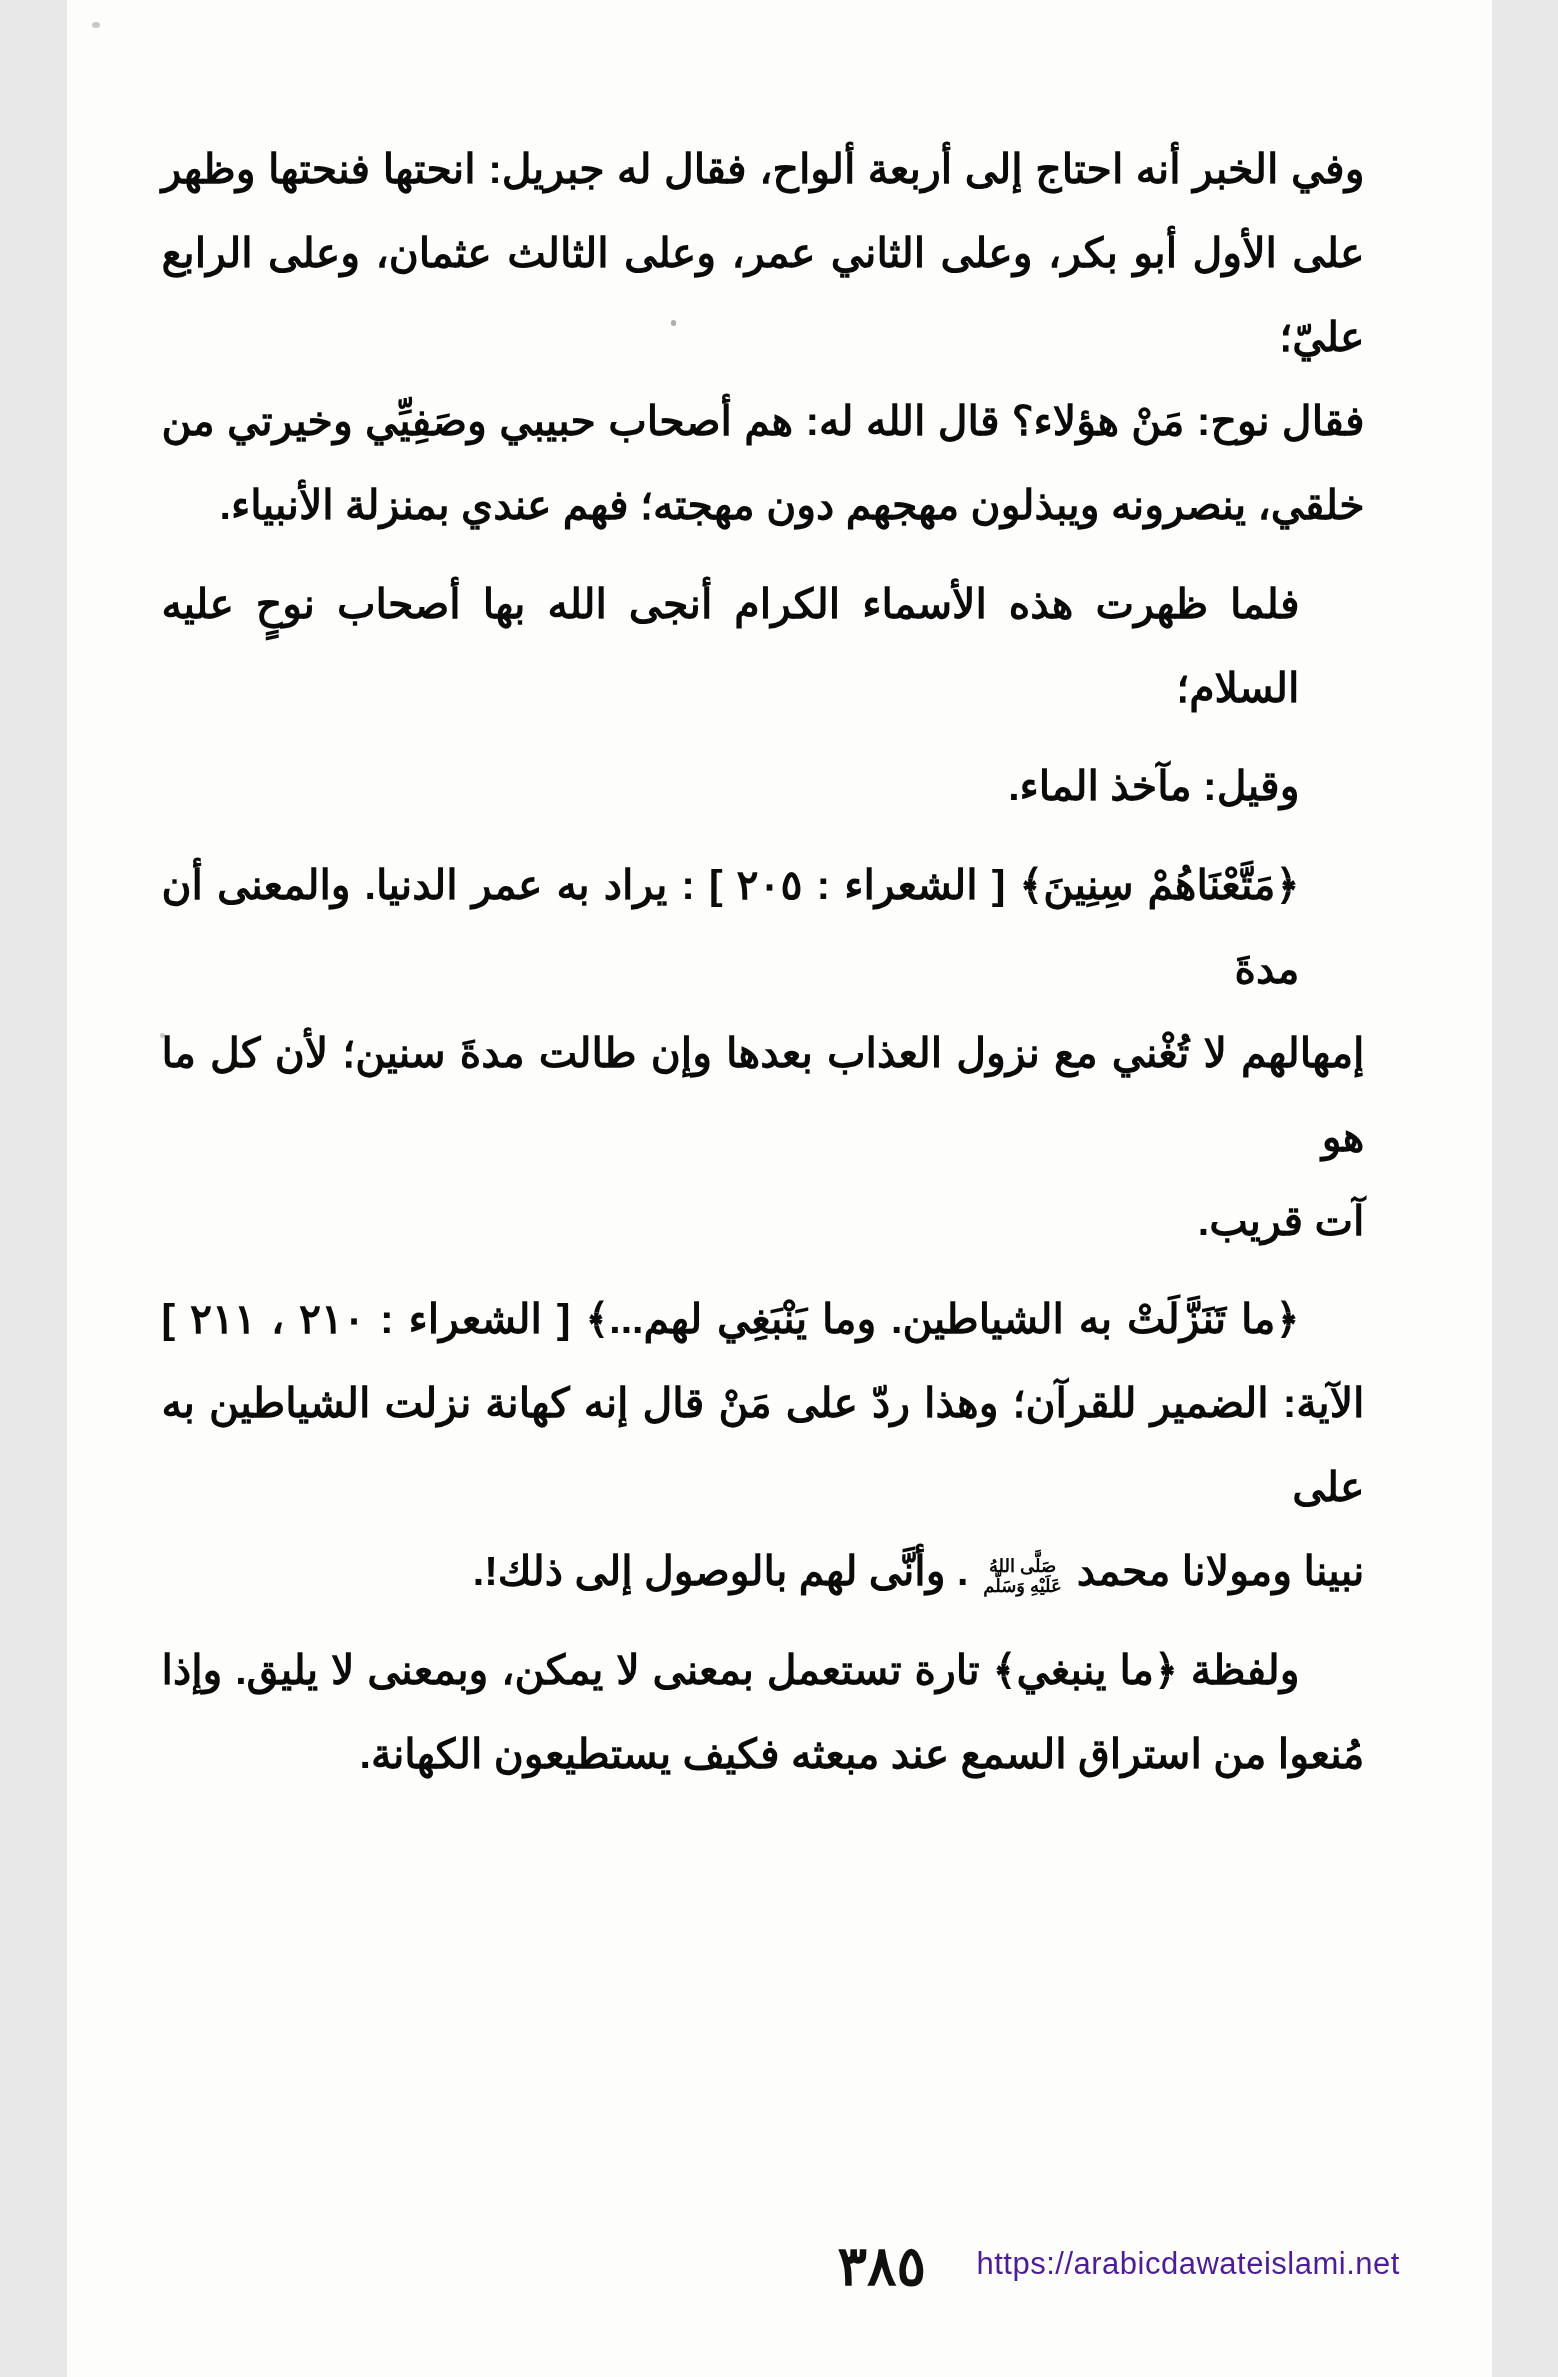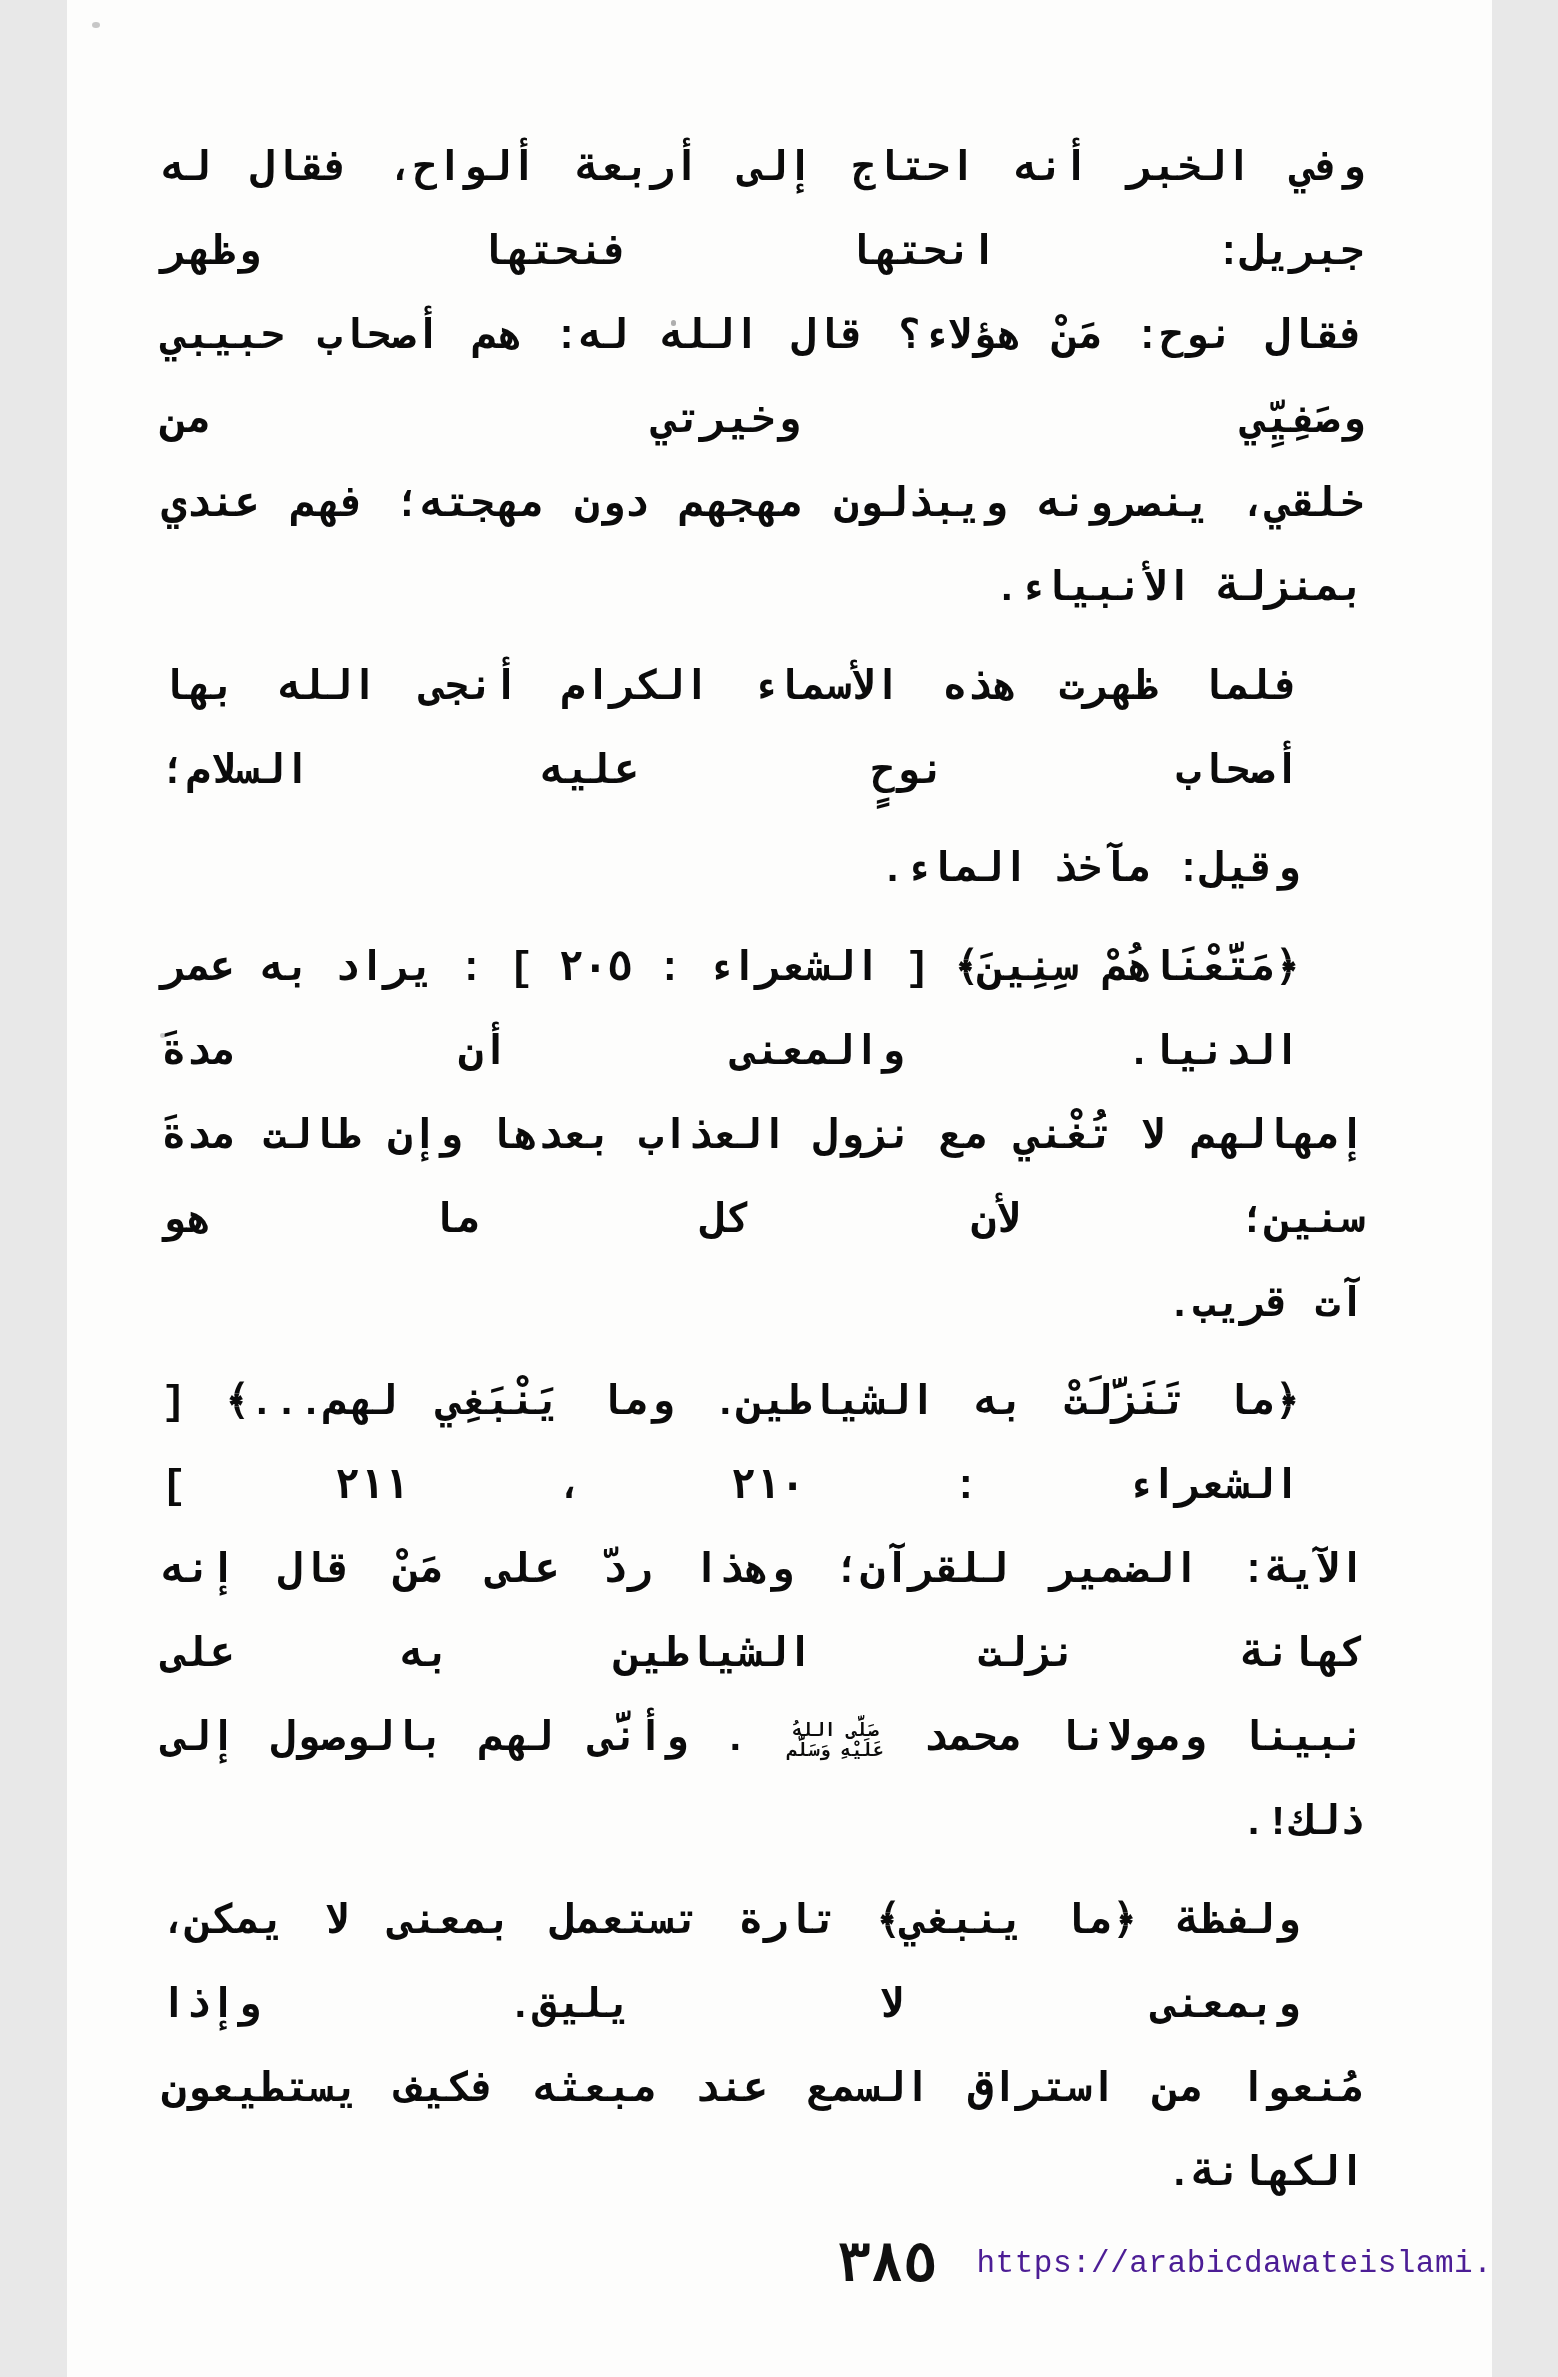--- a/index.html
+++ b/index.html
@@ -3,21 +3,21 @@
 <meta charset="utf-8">
 <style>
   html, body { margin: 0; padding: 0; background: #e8e8e8; }
   .page {
     position: relative;
     width: 1425px;
     height: 2377px;
     margin: 0 auto;
     background: #fdfdfc;
     overflow: hidden;
-    font-family: Liberation Mono, monospace;
+    font-family: Liberation Sans, sans-serif;
   }
   .textblock {
     position: absolute;
     top: 127px;
     right: 127px;
     left: 95px;
     direction: rtl;
     color: #0b0b0b;
     font-weight: 700;
     font-size: 41px;
@@ -78,20 +78,21 @@
 <body>
 
 <div class="page">
   <div class="speck s1"></div>
   <div class="speck s2"></div>
   <div class="speck s3"></div>
 
   <div class="textblock">
       <div class="para">
         <div class="line">وفي الخبر أنه احتاج إلى أربعة ألواح، فقال له جبريل: انحتها فنحتها وظهر</div>
+        <div class="line">على الأول أبو بكر، وعلى الثاني عمر، وعلى الثالث عثمان، وعلى الرابع عليّ؛</div>
         <div class="line">فقال نوح: مَنْ هؤلاء؟ قال الله له: هم أصحاب حبيبي وصَفِيِّي وخيرتي من</div>
         <div class="line lastline">خلقي، ينصرونه ويبذلون مهجهم دون مهجته؛ فهم عندي بمنزلة الأنبياء.</div>
       </div>
       <div class="para indent">
         <div class="line">فلما ظهرت هذه الأسماء الكرام أنجى الله بها أصحاب نوحٍ عليه السلام؛</div>
       </div>
       <div class="para indent">
         <div class="line lastline">وقيل: مآخذ الماء.</div>
       </div>
       <div class="para indent">

